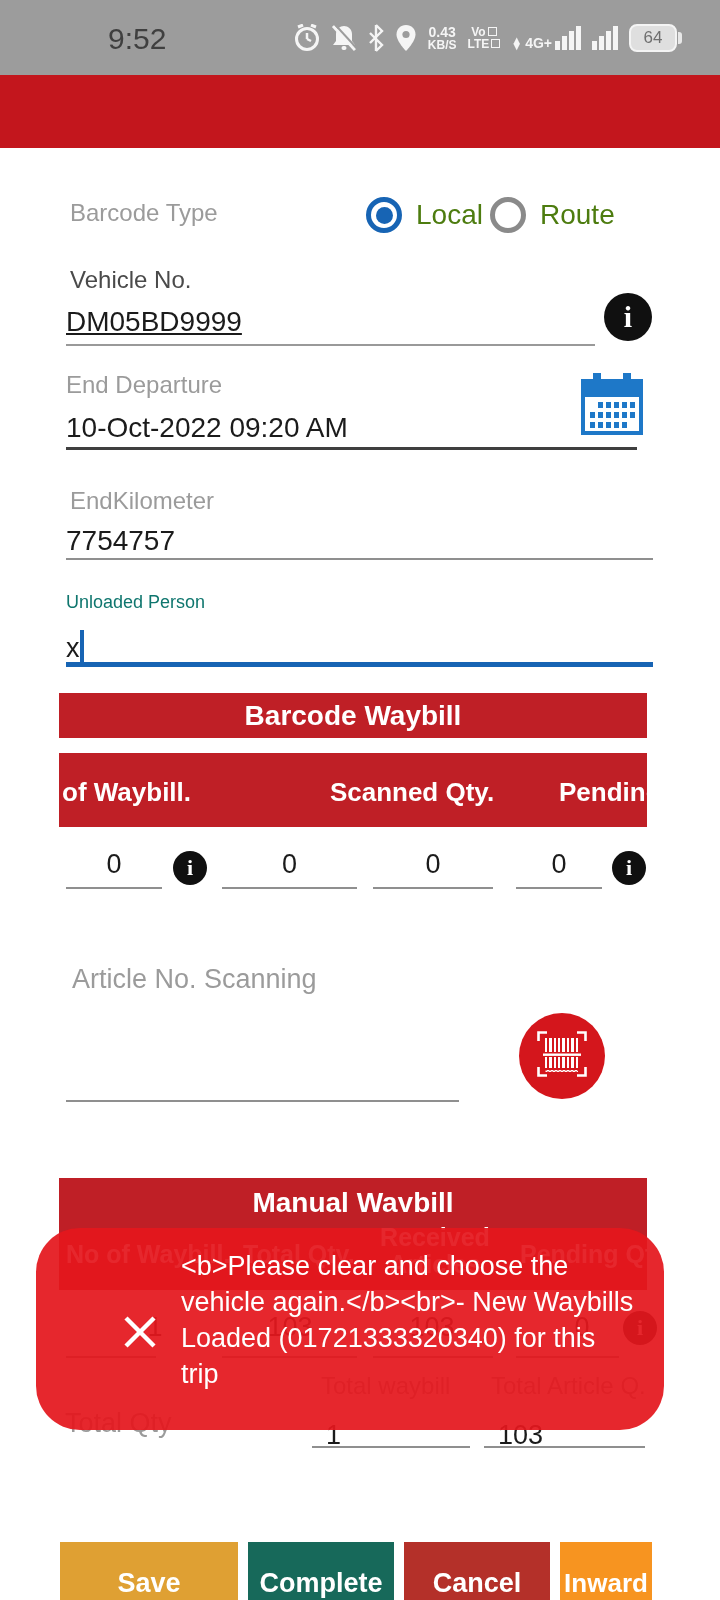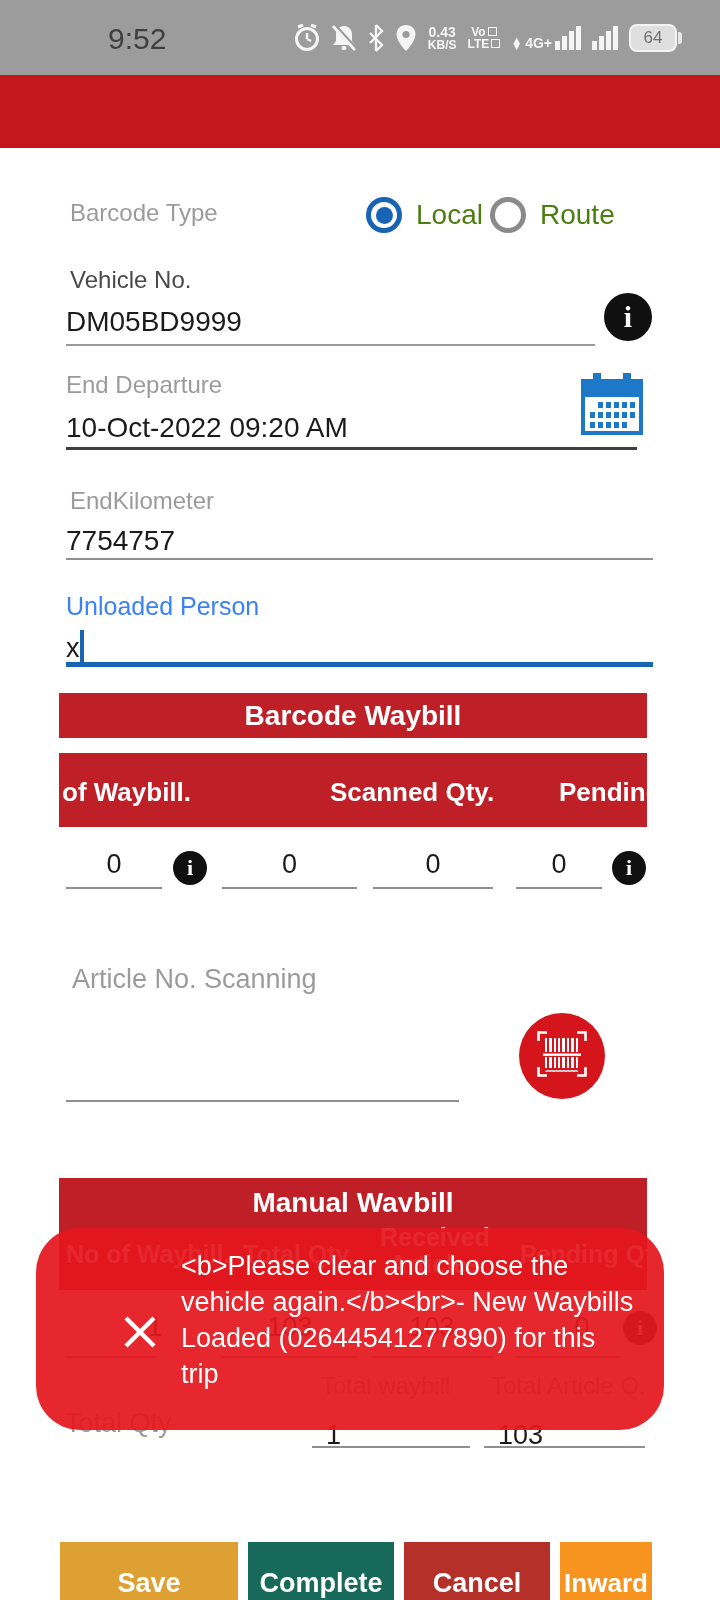--- a/index.html
+++ b/index.html
@@ -145,21 +145,21 @@
 
   <div class="abs lbl" style="left:70px;top:199px;">Barcode Type</div>
   <div class="abs radio-outer radio-sel" style="left:366px;top:197px;">
     <span class="radio-dot"></span>
   </div>
   <div class="abs radio-lab" style="left:416px;top:199px;">Local</div>
   <div class="abs radio-outer radio-un" style="left:490px;top:197px;"></div>
   <div class="abs radio-lab" style="left:540px;top:199px;">Route</div>
 
   <div class="abs" style="left:70px;top:266px;font-size:24px;color:#4a4a4a;">Vehicle No.</div>
-  <div class="abs val" style="left:66px;top:306px;font-size:28px;">DM05BD9999</div>
+  <div class="abs val" style="left:66px;top:306px;font-size:28px;text-decoration:underline;">DM05BD9999</div>
   <div class="ul" style="left:66px;top:344px;width:529px;background:#999;"></div>
   <div class="abs info-circle" style="left:604px;top:293px;width:48px;height:48px;font-size:30px;">i</div>
 
   <div class="abs lbl" style="left:66px;top:371px;">End Departure</div>
   <div class="abs val" style="left:66px;top:412px;font-size:28px;">10-Oct-2022 09:20 AM</div>
   <div class="ul" style="left:66px;top:447px;width:571px;height:3px;background:#3f3f3f;"></div>
   <span class="abs" style="left:581px;top:373px;">
     <svg width="62" height="64" viewBox="0 0 62 64">
       <rect x="2" y="8" width="58" height="52" fill="#ffffff" stroke="#1e78c8" stroke-width="4"></rect>
       <rect x="2" y="8" width="58" height="16" fill="#1e78c8"></rect>
@@ -183,21 +183,21 @@
           <rect x="33" y="49" width="5" height="6"></rect>
           <rect x="41" y="49" width="5" height="6"></rect>
       </g>
     </svg>
   </span>
 
   <div class="abs lbl" style="left:70px;top:487px;">EndKilometer</div>
   <div class="abs val" style="left:66px;top:525px;font-size:28px;">7754757</div>
   <div class="ul" style="left:66px;top:558px;width:587px;"></div>
 
-  <div class="abs" style="left:66px;top:592px;font-size:25px;color:#3b82f6;">Unloaded Person</div>
+  <div class="abs" style="left:66px;top:592px;font-size:18px;color:#0f766e;">Unloaded Person</div>
   <div class="abs val" style="left:66px;top:630px;"><span>x</span><span class="cursor"></span></div>
   <div class="ul" style="left:66px;top:662px;width:587px;height:5px;background:#1764b4;"></div>
 
   <div class="abs redband band-title" style="left:59px;top:693px;width:588px;height:45px;">Barcode Waybill</div>
   <div class="abs redband" style="left:59px;top:753px;width:588px;height:74px;overflow:hidden;">
     <span class="abs" style="left:3px;top:24px;font-size:26px;">of Waybill.</span>
     <span class="abs" style="left:228px;top:24px;width:250px;text-align:center;font-size:26px;">Scanned Qty.</span>
     <span class="abs" style="left:500px;top:24px;font-size:26px;white-space:nowrap;">Pending Qty.</span>
   </div>
   <div class="abs val" style="left:66px;top:849px;width:96px;text-align:center;">0</div>
@@ -274,21 +274,21 @@
     <span class="abs" style="left:84px;top:1310px;position:fixed;"></span>
     <span class="abs" style="left:84px;top:84px;">
       <svg width="40" height="40" viewBox="0 0 40 40">
         <line x1="6" y1="6" x2="34" y2="34" stroke="#ffffff" stroke-width="4.5"></line>
         <line x1="34" y1="6" x2="6" y2="34" stroke="#ffffff" stroke-width="4.5"></line>
       </svg>
     </span>
     <div id="toast-text">
       <div>&lt;b&gt;Please clear and choose the</div>
       <div>vehicle again.&lt;/b&gt;&lt;br&gt;- New Waybills</div>
-      <div>Loaded (02644541277890) for this</div>
+      <div>Loaded (01721333320340) for this</div>
       <div>trip</div>
     </div>
   </div>
 
   <div class="fbtn btn-save" style="left:60px;width:178px;">Save</div>
   <div class="fbtn btn-complete" style="left:248px;width:146px;">Complete</div>
   <div class="fbtn btn-cancel" style="left:404px;width:146px;">Cancel</div>
   <div class="fbtn btn-inward" style="left:560px;width:92px;font-size:26px;">Inward</div>
 
 </div>

